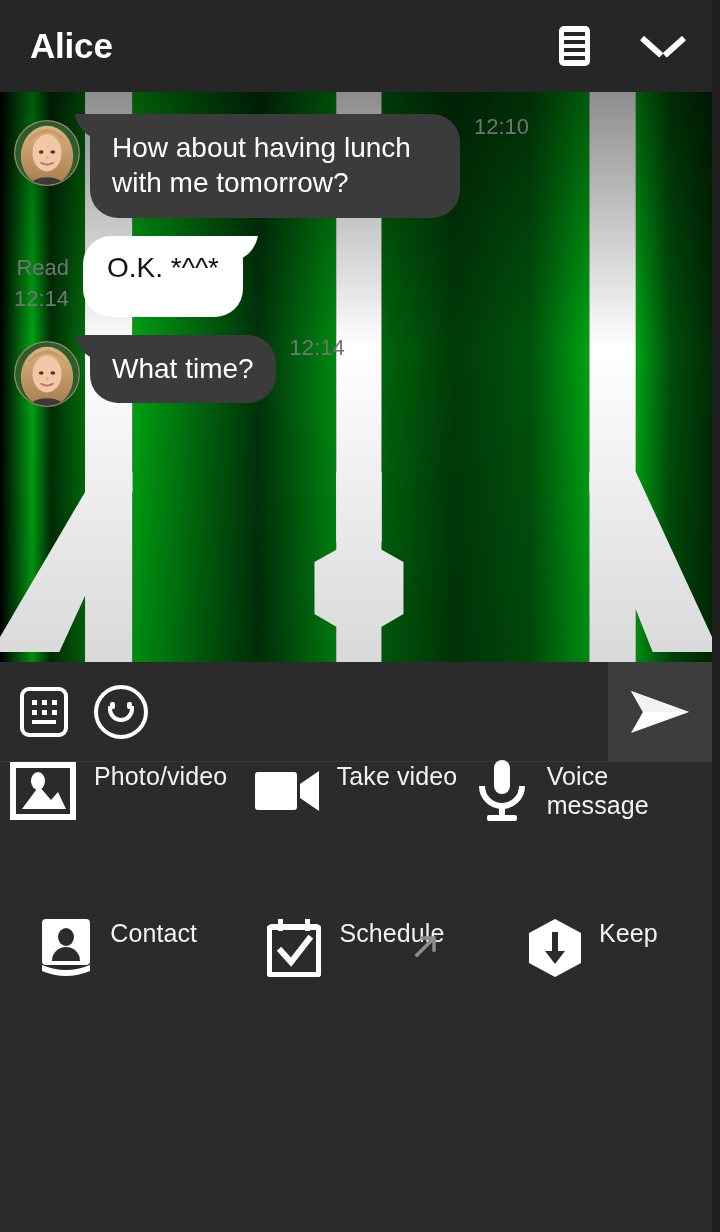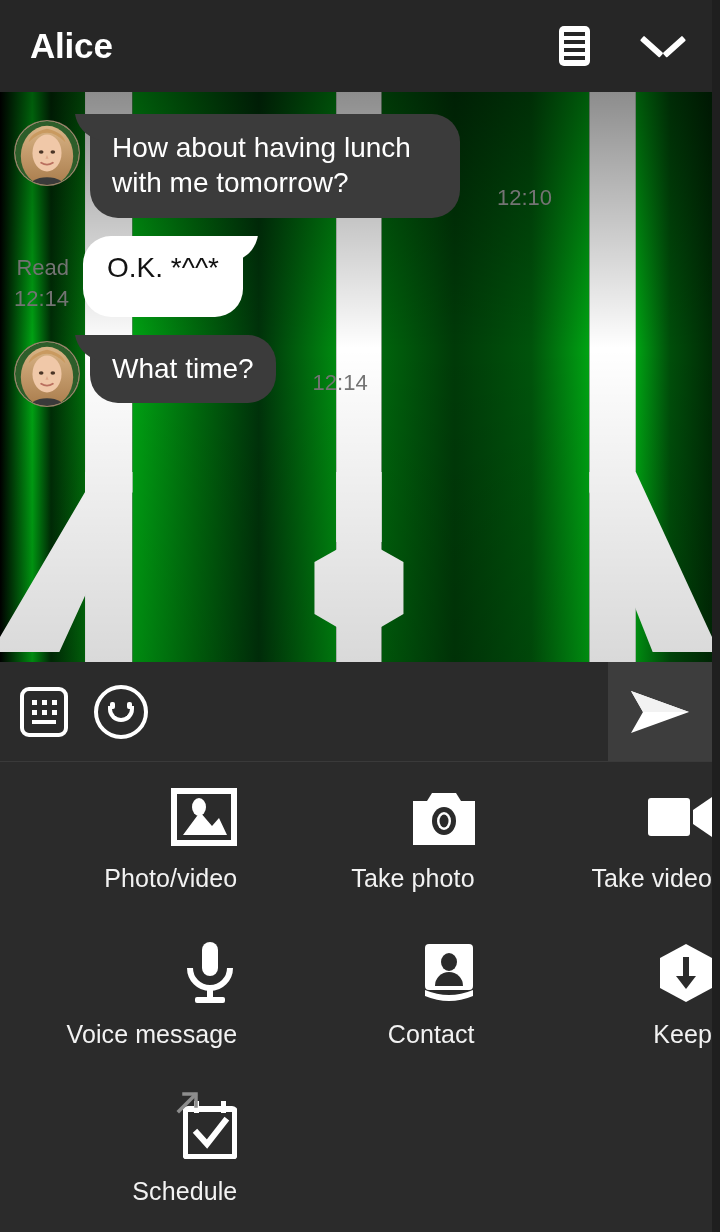--- a/index.html
+++ b/index.html
@@ -66,21 +66,21 @@
   .avatar {
     width: 66px; height: 66px; flex: 0 0 66px;
     border-radius: 50%;
     overflow: hidden;
     margin-right: 10px; margin-top: 6px;
     background: #caa98c;
     border: 1px solid rgba(0,0,0,.25);
   }
   .avatar svg { display:block; width: 100%; height: 100%; }
 
-  .bubble-wrap-in  { display: flex; align-items: flex-end; gap: 23px; }
+  .bubble-wrap-in  { display: flex; align-items: flex-start; }
   .bubble-wrap-out { display: flex; align-items: flex-end; }
 
   .bubble {
     position: relative;
     max-width: 370px;
     padding: 16px 22px 17px 22px;
     border-radius: 28px;
     font-size: 28px;
     line-height: 1.26;
     word-wrap: break-word;
@@ -141,22 +141,22 @@
   .attach-grid {
     flex: 1;
     background: #2b2b2b;
     display: grid;
     grid-template-columns: repeat(3, 1fr);
     grid-template-rows: repeat(3, 1fr);
     align-items: center;
   }
   .attach-cell {
     position: relative;
-    display: flex; flex-direction: column;
-    align-items: flex-end; justify-content: center;
+    display: flex; flex-direction: row;
+    align-items: flex-start; justify-content: center;
     gap: 18px; cursor: pointer; height: 100%;
   }
   .attach-cell .glyph { height: 58px; display:flex; align-items:center; justify-content:center; }
   .attach-cell .label { color: #f2f2f2; font-size: 25px; letter-spacing: 0.1px; }
   .ext-arrow { position: absolute; top: 14px; right: 36px; }
 
   svg { display: block; }
 </style>
 </head>
 <body>
@@ -352,31 +352,20 @@
       <div class="glyph">
         <svg width="66" height="58" viewBox="0 0 66 58">
           <rect x="3" y="3" width="60" height="52" fill="none" stroke="#fff" stroke-width="6"></rect>
           <polygon points="12,47 29,24 41,38 48,30 56,47" fill="#fff"></polygon>
           <ellipse cx="28" cy="19" rx="7" ry="9" fill="#fff"></ellipse>
         </svg>
       </div>
       <div class="label">Photo/video</div>
     </div>
 
-    <div class="attach-cell">
-      <div class="glyph">
-        <svg width="62" height="56" viewBox="0 0 62 56">
-          <path d="M0 12 h14 l5-8 h24 l5 8 h14 v44 H0 Z" fill="#fff"></path>
-          <ellipse cx="31" cy="32" rx="12" ry="14" fill="#2b2b2b"></ellipse>
-          <ellipse cx="31" cy="32" rx="7" ry="9" fill="#fff"></ellipse>
-          <ellipse cx="31" cy="32" rx="4.5" ry="6.5" fill="#2b2b2b"></ellipse>
-        </svg>
-      </div>
-      <div class="label">Take photo</div>
-    </div>
 
     <div class="attach-cell">
       <div class="glyph">
         <svg width="64" height="46" viewBox="0 0 64 46">
           <rect x="0" y="4" width="42" height="38" rx="3" fill="#fff"></rect>
           <polygon points="45,16 64,3 64,43 45,30" fill="#fff"></polygon>
         </svg>
       </div>
       <div class="label">Take video</div>
     </div>
@@ -401,42 +390,42 @@
           <ellipse cx="26" cy="18" rx="8" ry="9" fill="#2b2b2b"></ellipse>
           <path d="M12 42 a14 14 0 0 1 28 0 Z" fill="#2b2b2b"></path>
           <path d="M2 46 q24 10 48 0 v6 q-24 10 -48 0 Z" fill="#fff"></path>
         </svg>
       </div>
       <div class="label">Contact</div>
     </div>
 
 
     <div class="attach-cell">
-      <div class="glyph">
-        <svg width="52" height="58" viewBox="0 0 52 58">
-          <polygon points="26,0 52,14 52,44 26,58 0,44 0,14" fill="#fff"></polygon>
-          <rect x="23" y="13" width="6" height="24" fill="#2b2b2b"></rect>
-          <polygon points="16,32 36,32 26,45" fill="#2b2b2b"></polygon>
-        </svg>
-      </div>
-      <div class="label">Keep</div>
-    </div>
-
-    <div class="attach-cell">
       <div class="ext-arrow">
         <svg width="28" height="28" viewBox="0 0 28 28">
           <path d="M6 22 L22 6" stroke="#8d8d8d" stroke-width="3.5" stroke-linecap="square"></path>
           <path d="M11 5 H23 V17" stroke="#8d8d8d" stroke-width="3.5" fill="none" stroke-linecap="square"></path>
         </svg>
       </div>
       <div class="glyph">
         <svg width="54" height="58" viewBox="0 0 54 58">
           <rect x="11" y="0" width="5" height="12" fill="#fff"></rect>
           <rect x="38" y="0" width="5" height="12" fill="#fff"></rect>
           <rect x="2" y="8" width="50" height="48" rx="3" fill="none" stroke="#fff" stroke-width="6"></rect>
           <path d="M14 32 L24 43 L42 20" stroke="#fff" stroke-width="6" fill="none" stroke-linecap="square" stroke-linejoin="miter"></path>
         </svg>
       </div>
       <div class="label">Schedule</div>
     </div>
 
+    <div class="attach-cell">
+      <div class="glyph">
+        <svg width="52" height="58" viewBox="0 0 52 58">
+          <polygon points="26,0 52,14 52,44 26,58 0,44 0,14" fill="#fff"></polygon>
+          <rect x="23" y="13" width="6" height="24" fill="#2b2b2b"></rect>
+          <polygon points="16,32 36,32 26,45" fill="#2b2b2b"></polygon>
+        </svg>
+      </div>
+      <div class="label">Keep</div>
+    </div>
+
   </div>
 </div>
 
 </body></html>

